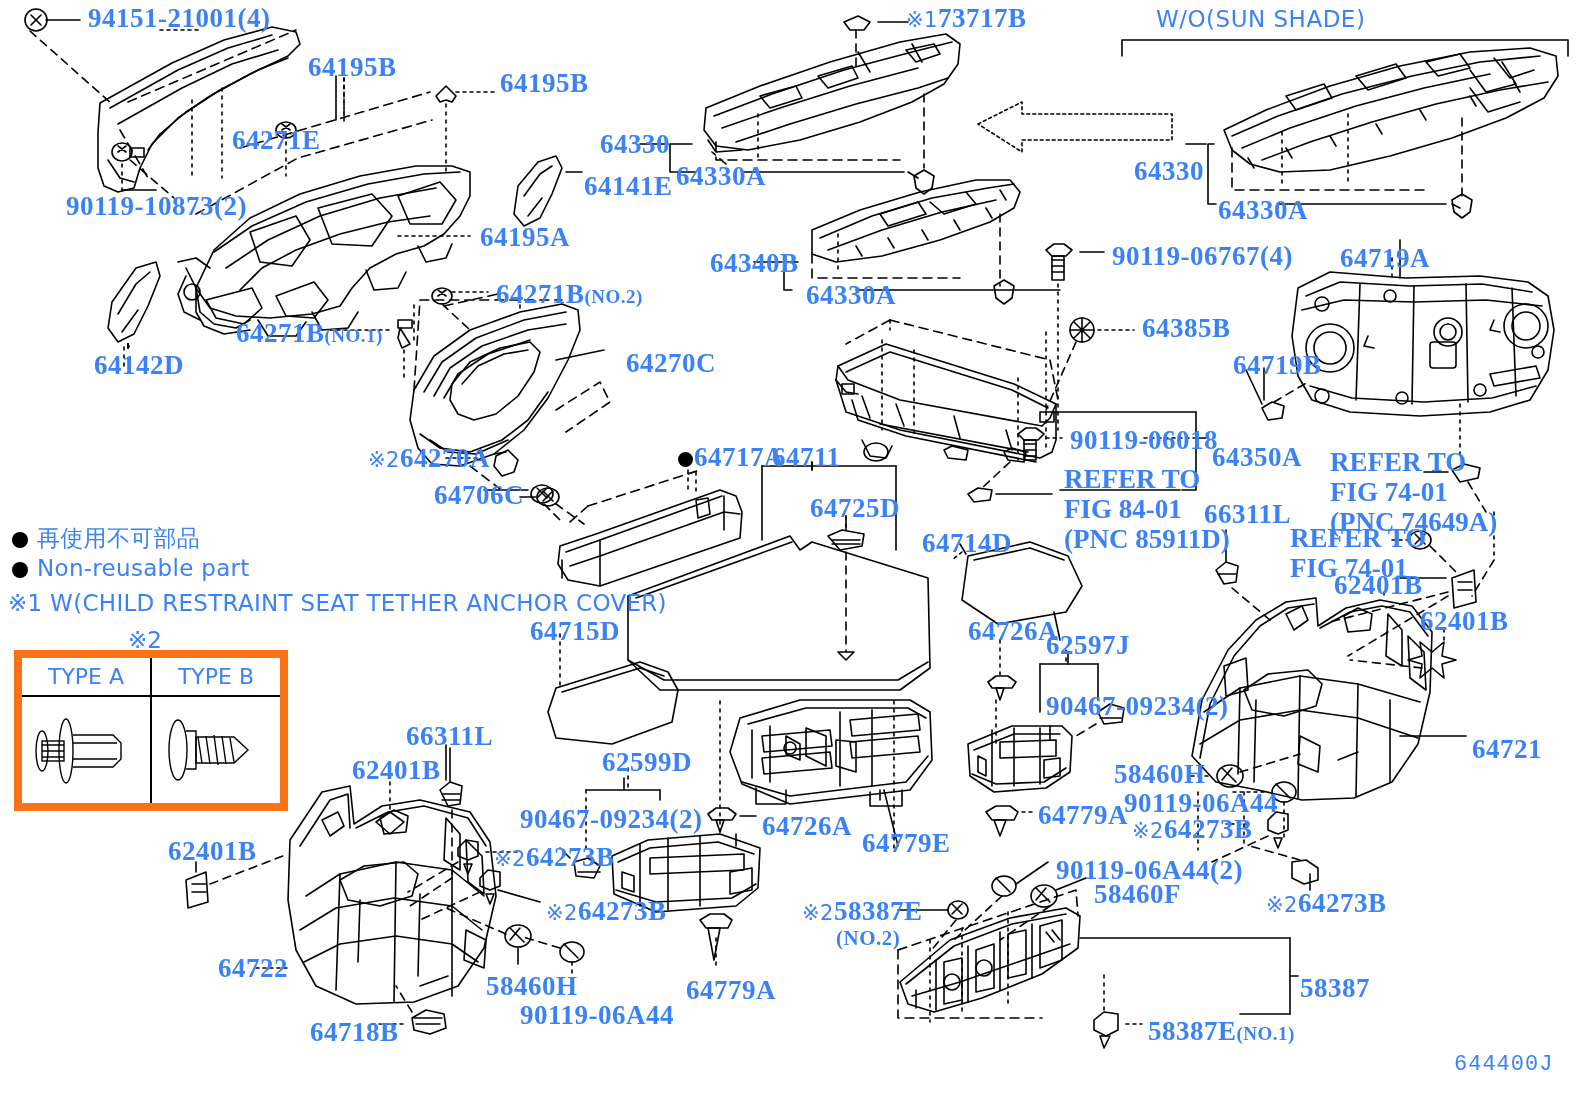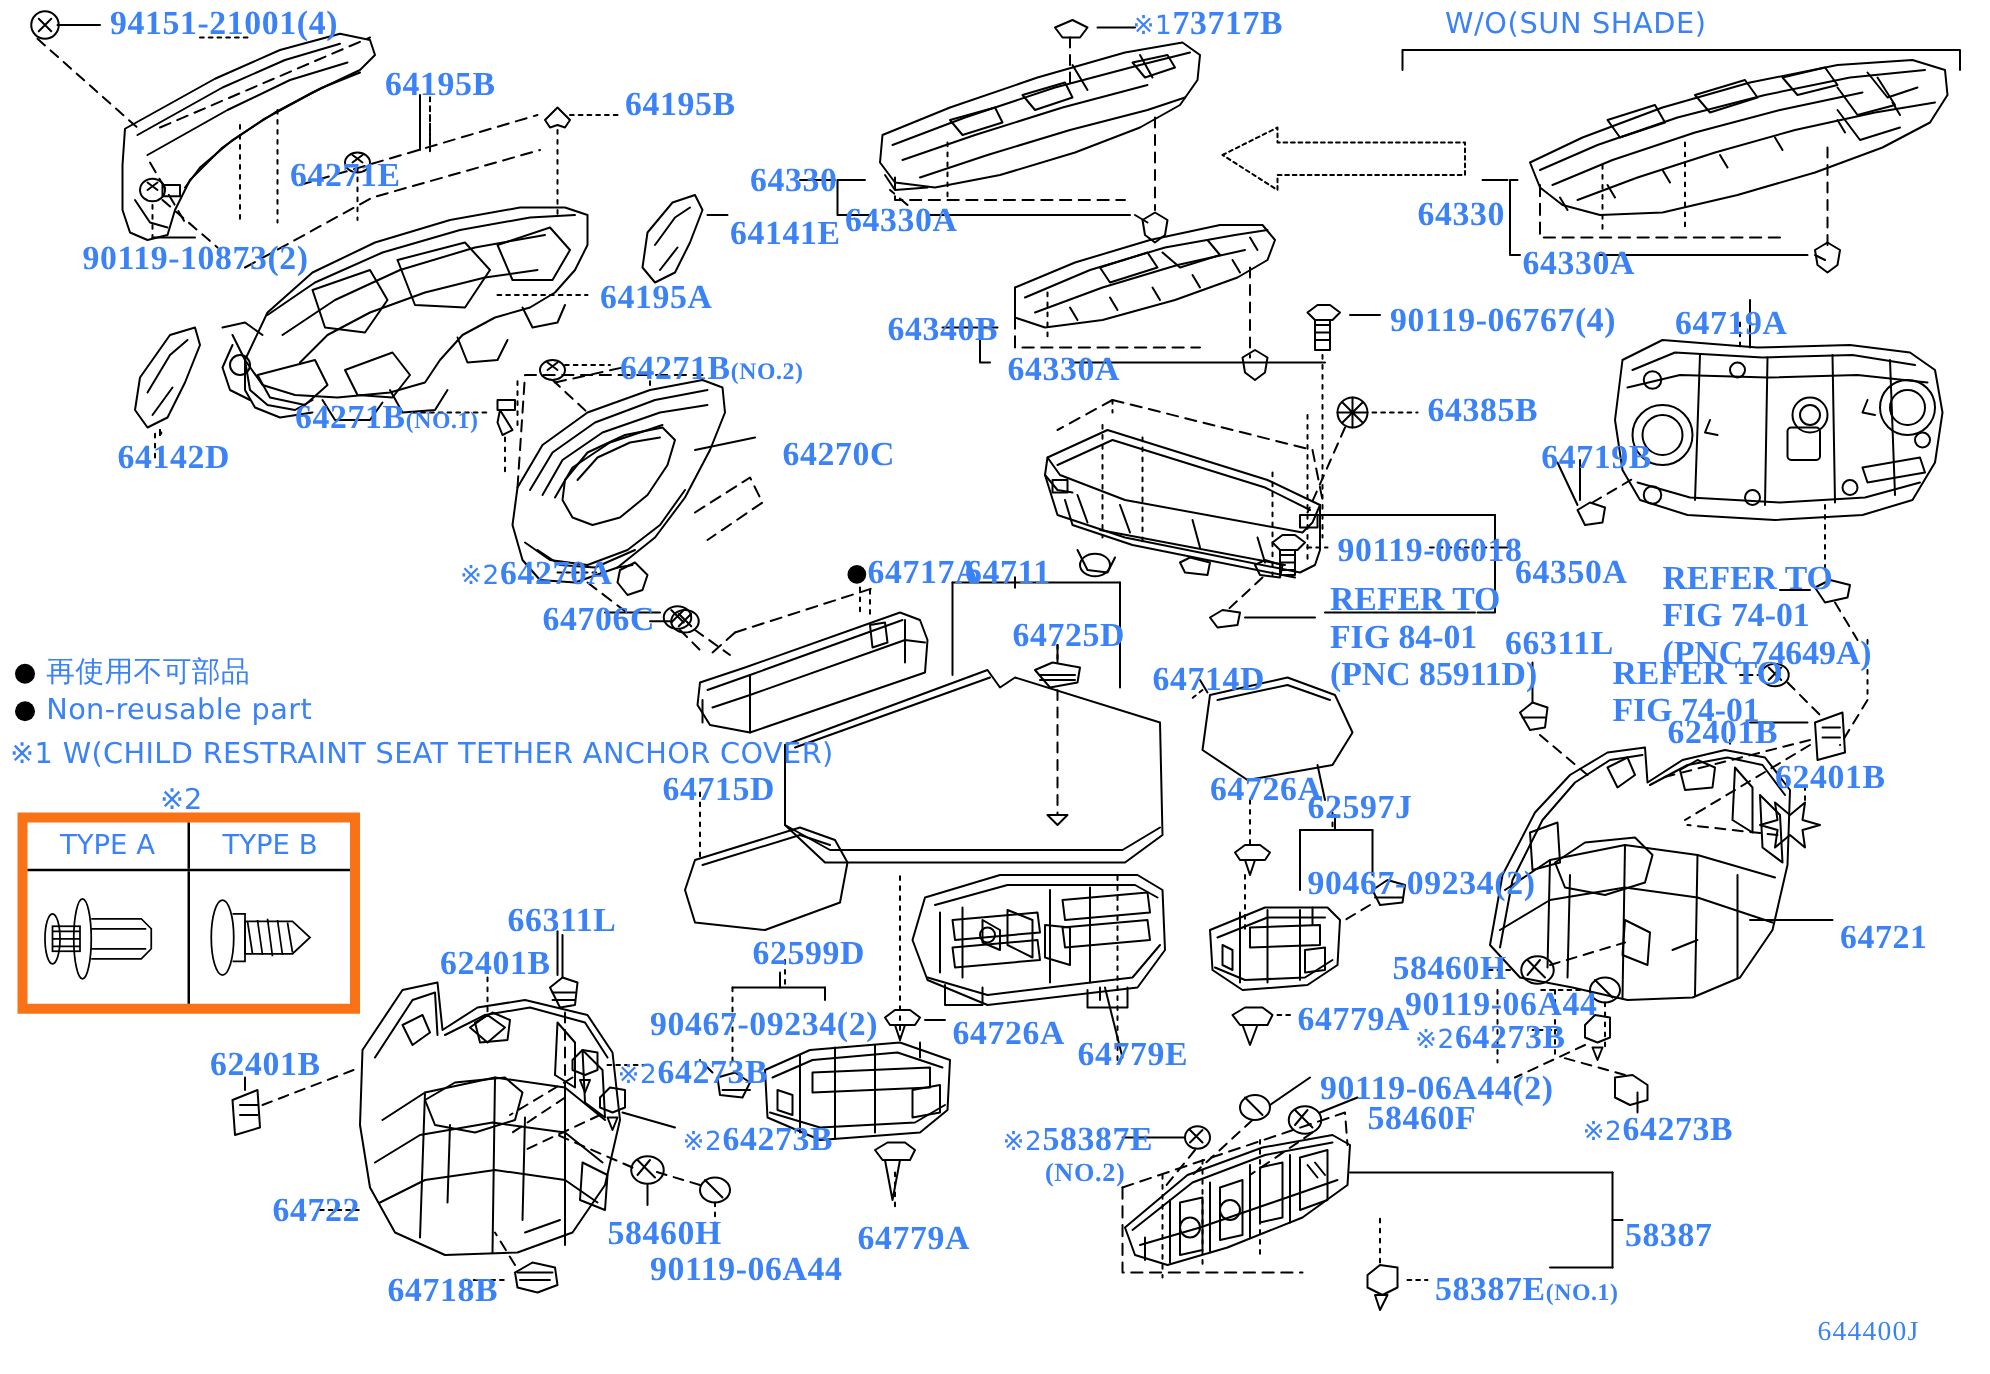--- a/index.html
+++ b/index.html
@@ -19,21 +19,21 @@
     position:absolute;white-space:nowrap;font-family:"DejaVu Sans",sans-serif;
     font-weight:400;font-size:23px;line-height:1;letter-spacing:.3px;
   }
   .legend-txt .b{display:inline-block;width:16px;height:16px;border-radius:50%;
     background:#000;vertical-align:-2px;margin-right:9px;}
   .grp{position:absolute;white-space:nowrap;font-weight:700;font-size:27px;
        font-family:"Liberation Serif",serif;line-height:1.12;}
   svg.art{position:absolute;left:0;top:0;width:1592px;height:1099px;pointer-events:none;}
   .tbl{position:absolute;border:8px solid #f97316;}
   .tbl .hdr{font-family:"DejaVu Sans",sans-serif;font-size:22px;text-align:center;}
-  #pnum{position:absolute;font-family:Liberation Serif, serif;font-size:22px;
+  #pnum{position:absolute;font-family:Liberation Mono, monospace;font-size:22px;
         letter-spacing:1px;}
 </style>
 </head>
 <body>
 
 <div id="page">
 
   <svg class="art" viewBox="0 0 1592 1099" xmlns="http://www.w3.org/2000/svg">
     <g fill="none" stroke="#000" stroke-width="1.6" stroke-linejoin="round" stroke-linecap="round">
 

